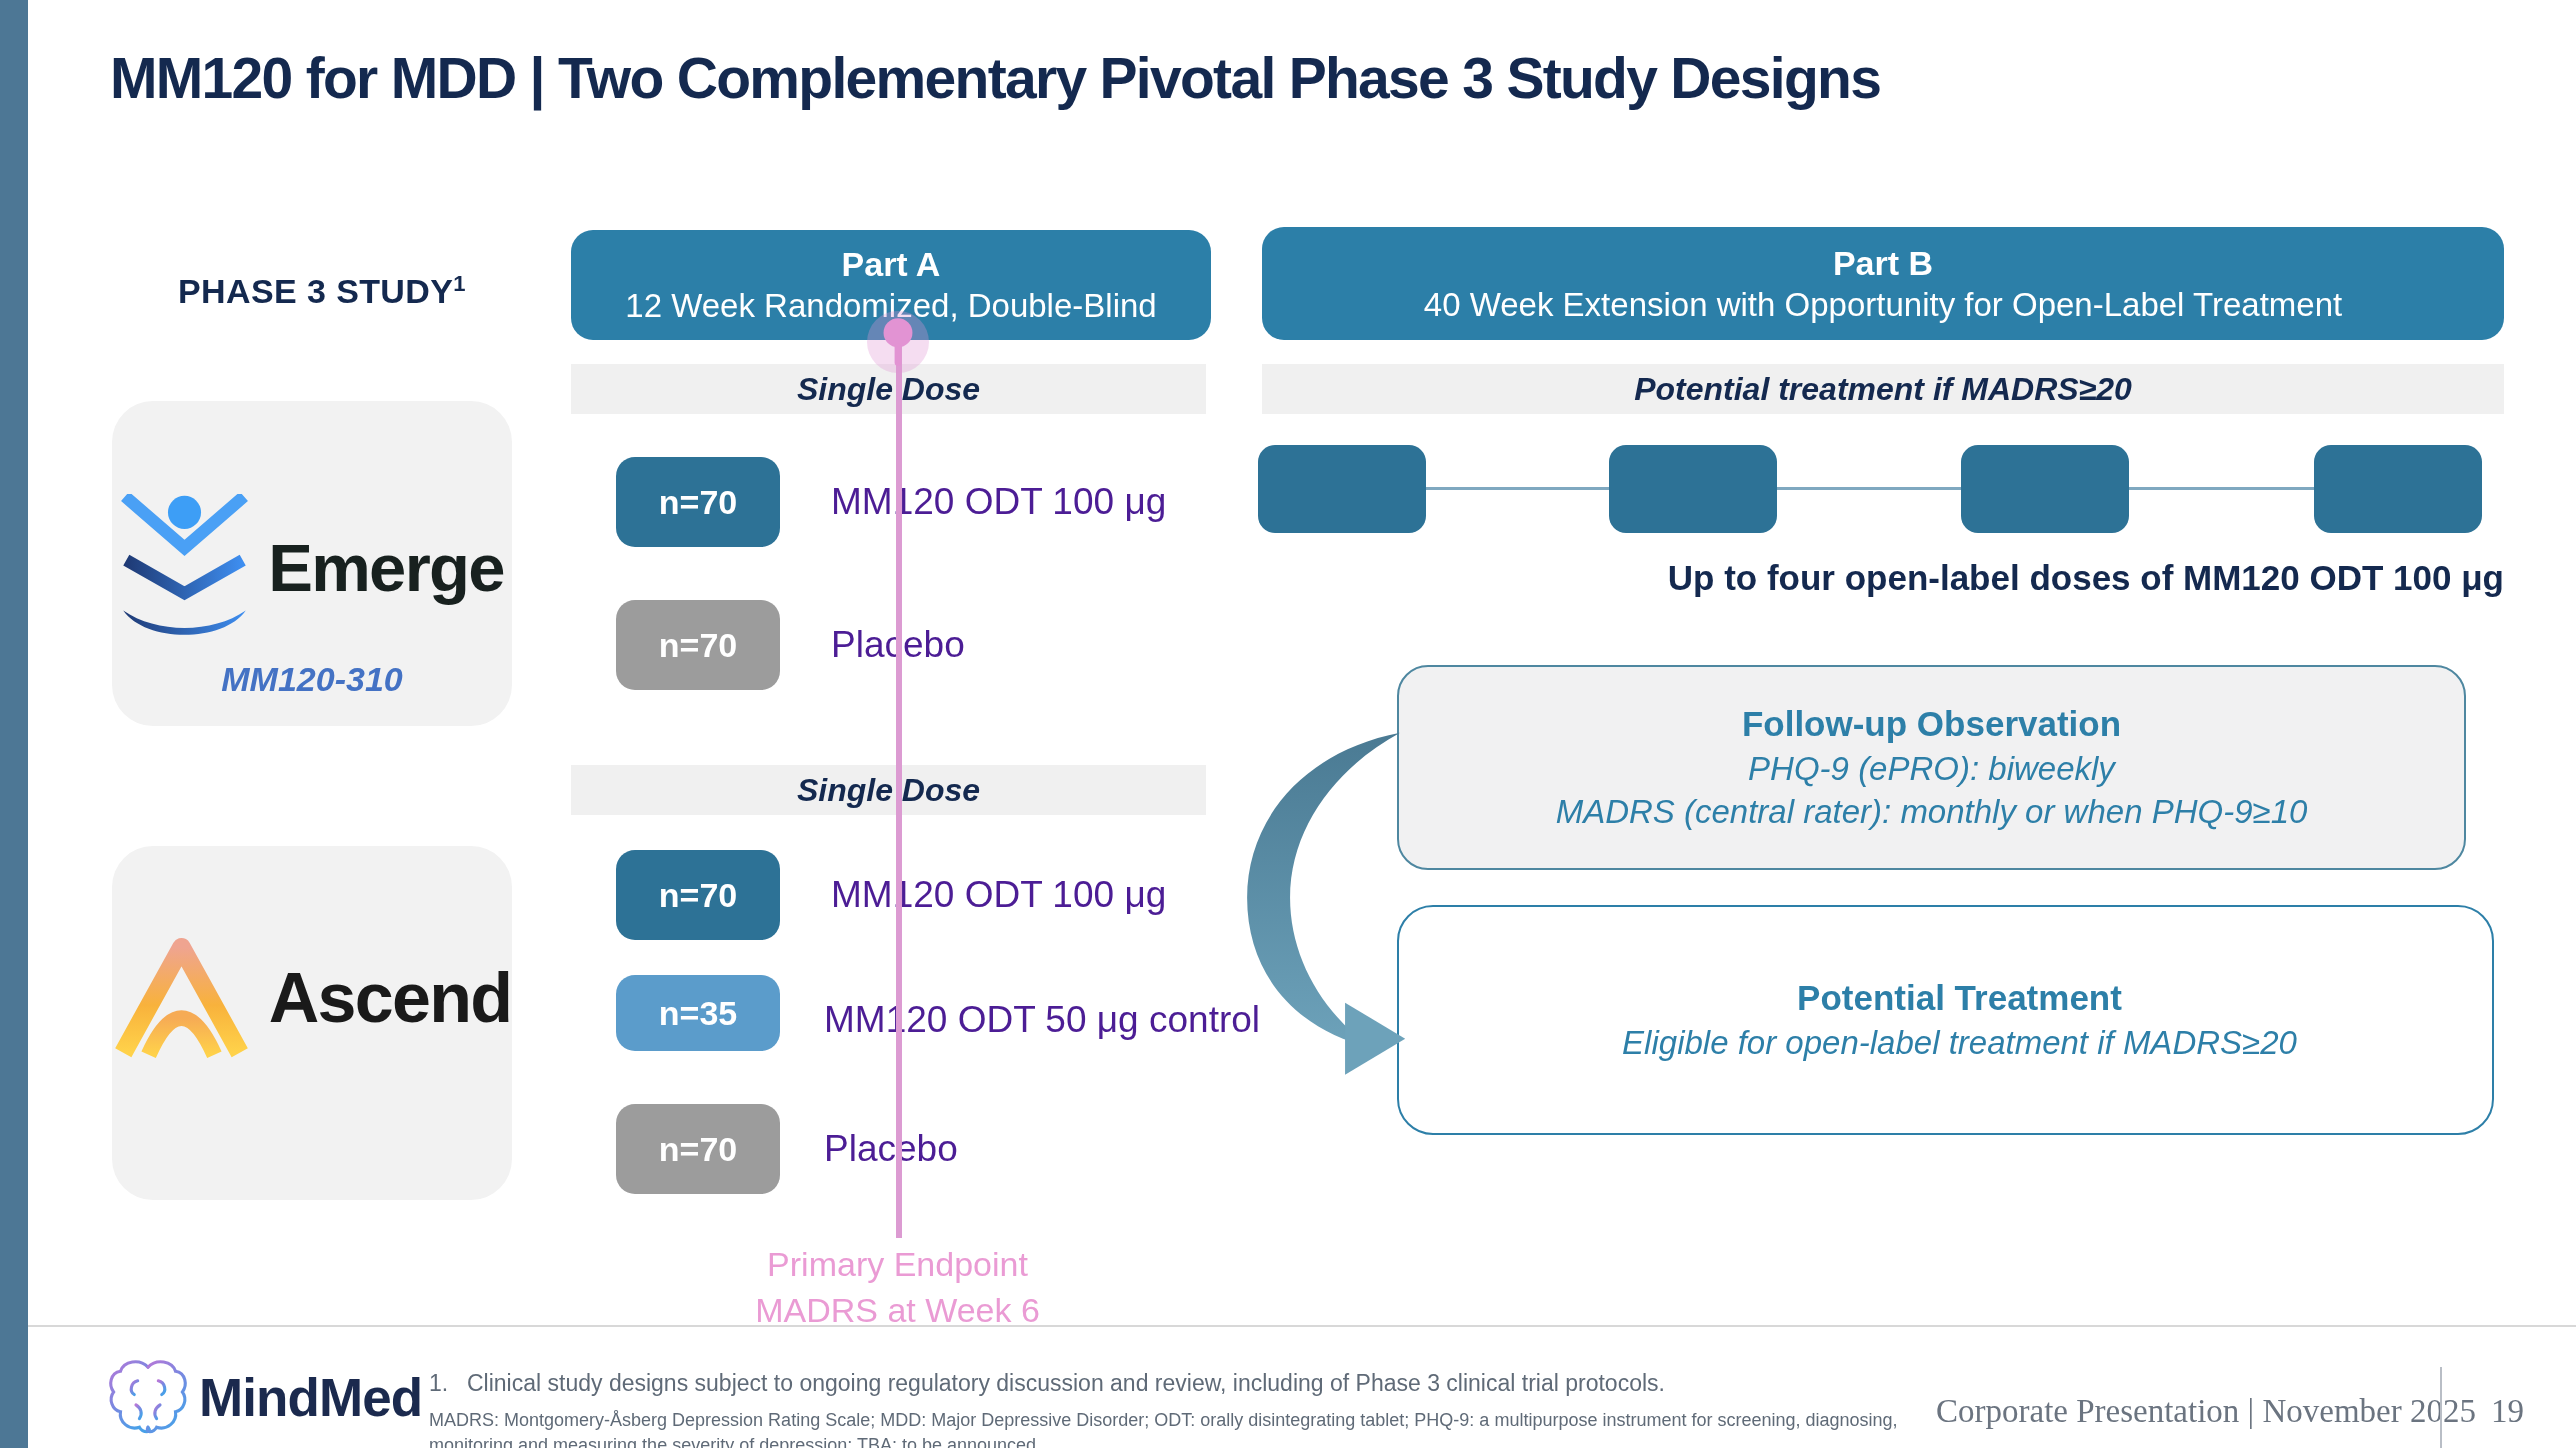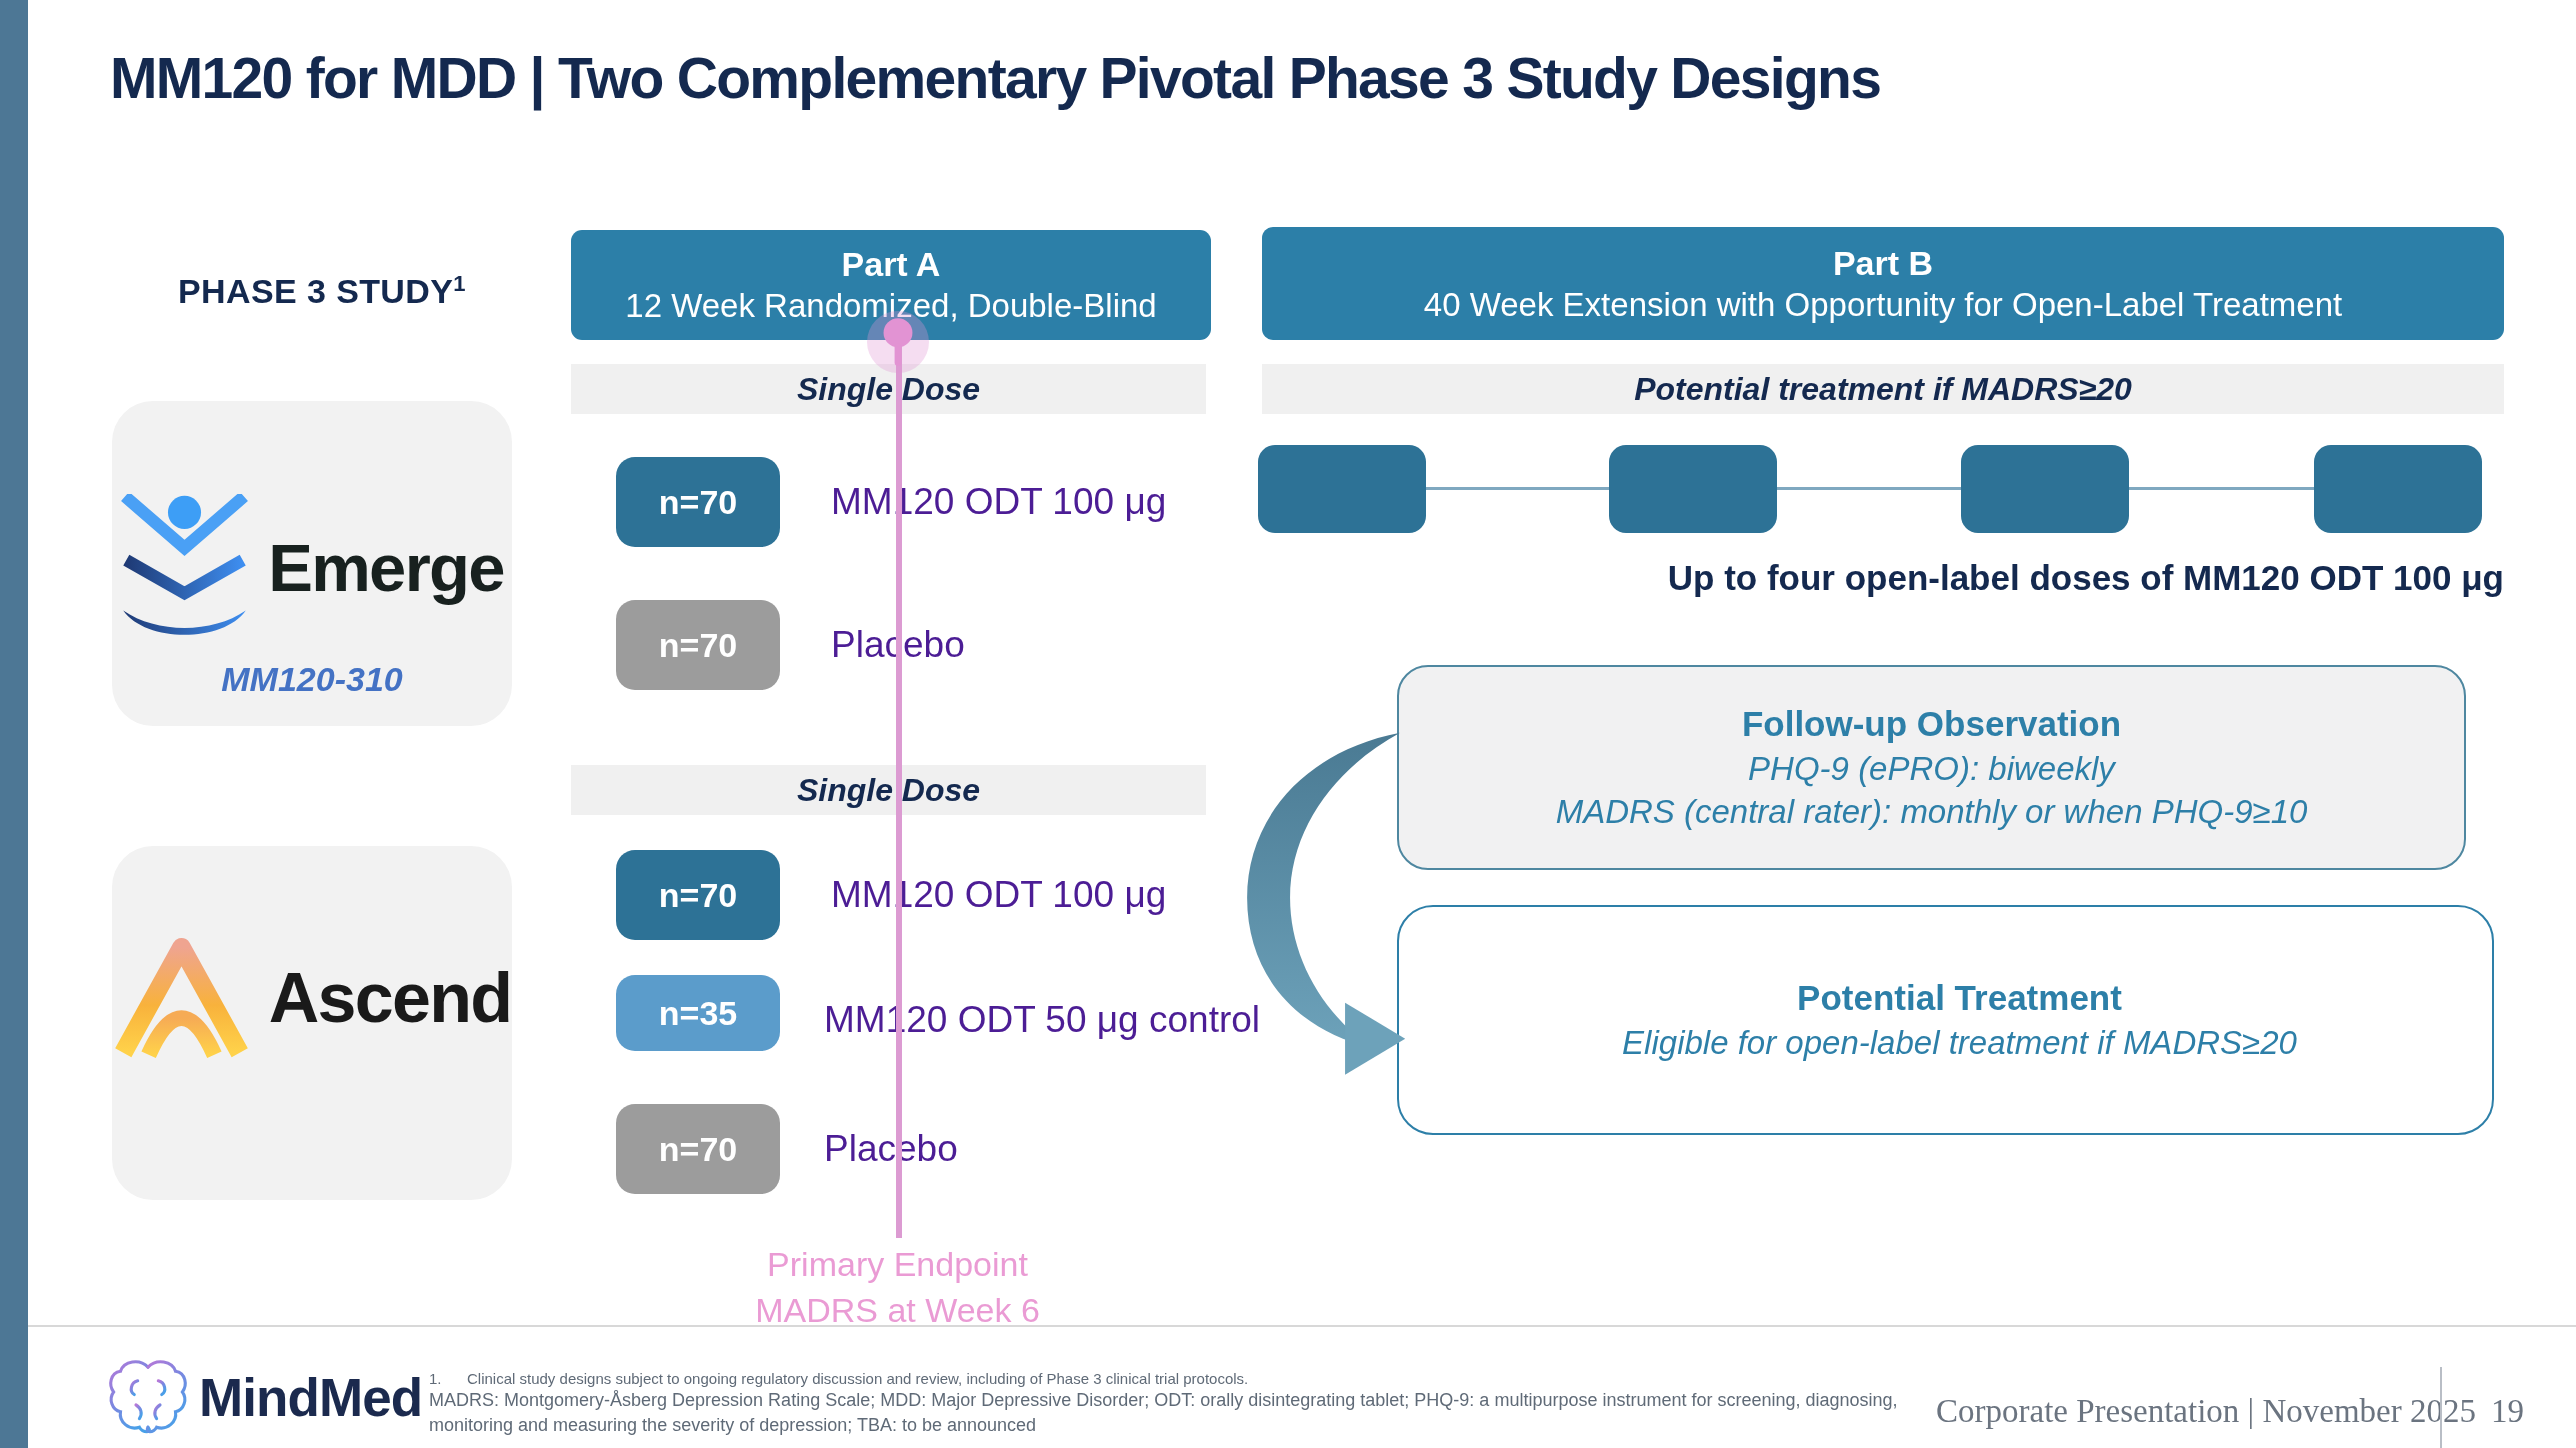--- a/index.html
+++ b/index.html
@@ -27,21 +27,21 @@
   .emerge-row{top:93px;}
   .ascend-row{top:82px;}
   .emerge-word{font-size:67px;font-weight:bold;color:#18211f;letter-spacing:-1.7px;}
   .ascend-word{font-size:70px;font-weight:bold;color:#1a1a1a;letter-spacing:-1.7px;}
   .study-id{position:absolute;left:0;bottom:27.5px;width:100%;text-align:center;
             font-size:34px;font-weight:bold;font-style:italic;}
   .id-310{color:#4472c4;}
   .id-311{color:#ed7d31;}
 
   
-  .part-header{background:#2c7fa8;border-radius:11px;color:#ffffff;text-align:center;
+  .part-header{background:#2c7fa8;border-radius:22px;color:#ffffff;text-align:center;
                display:flex;flex-direction:column;justify-content:center;gap:3px;}
   .part-a-header{left:571px;top:230px;width:640px;height:110px;}
   .part-b-header{left:1262px;top:227px;width:1242px;height:113px;}
   .ph-line1{font-size:34px;font-weight:bold;}
   .ph-line2{font-size:33px;}
 
   
   .subbar{background:#f0f0f0;color:#14294f;font-size:32px;font-weight:bold;font-style:italic;
           text-align:center;line-height:50px;height:50px;}
   .bar-a1{left:571px;top:364px;width:635px;}
@@ -81,21 +81,21 @@
   .rb-title{font-size:35px;font-weight:bold;color:#2d7fa8;}
   .rb-line{font-size:33px;font-style:italic;color:#2d7fa8;}
 
   .arrow-svg{left:1235px;top:726px;z-index:3;}
 
   
   .footer-divider{left:27.5px;top:1325px;width:2549px;height:1.7px;background:#d8d8d8;}
   .brain-logo{left:105px;top:1355px;}
   .mindmed-word{left:199px;top:1367px;font-size:53px;font-weight:bold;color:#1b2a4e;letter-spacing:-0.9px;}
   .footnotes{left:429px;top:1370px;width:1520px;color:#5f6a77;}
-  .fn1{font-size:15px;margin-bottom:1px;}
+  .fn1{font-size:23px;margin-bottom:11px;}
   .fn1 .fn-marker{display:inline-block;width:38px;}
   .fn2{font-size:18px;line-height:1.4;}
   .corp-text{left:1936px;top:1393px;width:455px;font-family:"Liberation Serif",serif;
              font-size:33px;color:#6b7480;white-space:nowrap;}
   .page-divider{left:2440px;top:1367px;width:1.7px;height:82px;background:#b9bec6;}
   .page-num{left:2473px;top:1393px;width:69px;text-align:center;font-family:"Liberation Serif",serif;
             font-size:33px;color:#6b7480;}
 </style>
 </head>
 <body>

